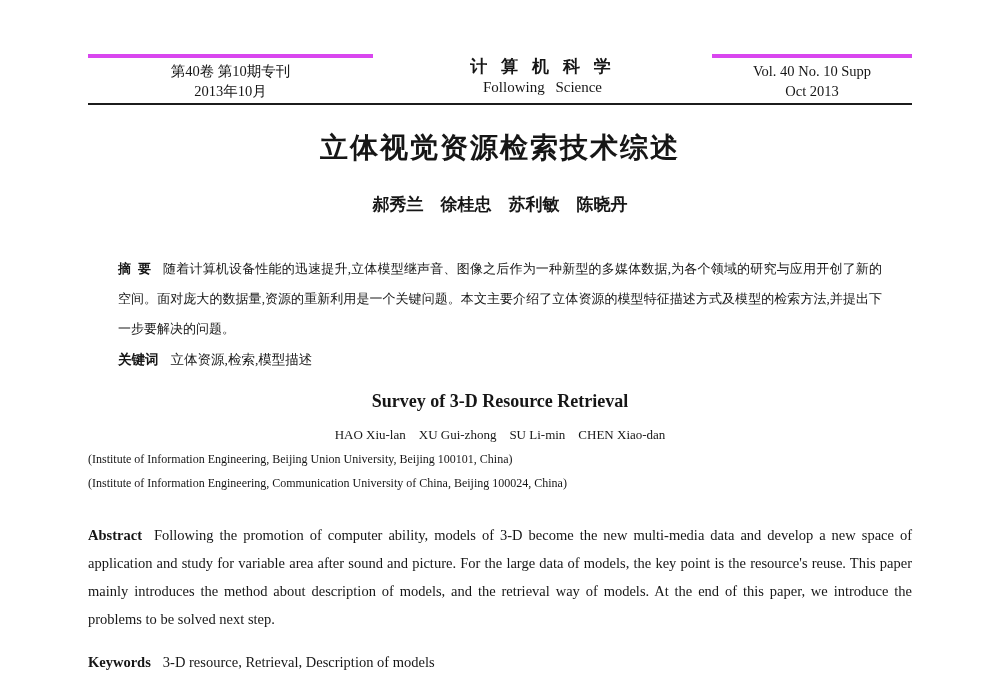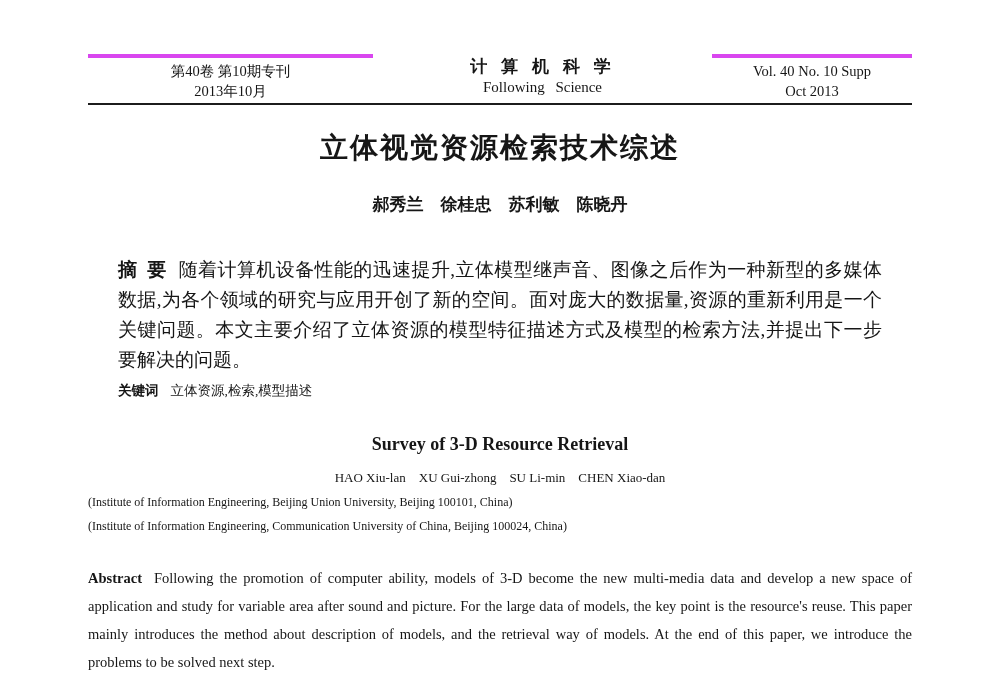--- a/index.html
+++ b/index.html
@@ -69,39 +69,39 @@
     line-height: 22px;
   }
   .aff-cn {
     margin-top: 4px;
     text-align: center;
     font-size: 14.5px;
     line-height: 20px;
   }
   .abstract-cn {
     margin: 39px 30px 0 30px;
-    font-size: 19px;
+    font-size: 13px;
     line-height: 30px;
     text-align: justify;
   }
   .abstract-cn .label,
   .keywords-cn .label {
     font-weight: bold;
     font-family: "DejaVu Sans", sans-serif;
     margin-right: 12px;
   }
   .keywords-cn {
     margin: 0 30px;
     font-size: 13.5px;
     line-height: 30px;
   }
 
   
   .title-en {
-    margin-top: 26px;
+    margin-top: 14px;
     text-align: center;
     font-size: 18px;
     font-weight: bold;
     line-height: 24px;
   }
   .authors-en {
     margin-top: 12px;
     text-align: center;
     font-size: 13px;
     line-height: 20px;

